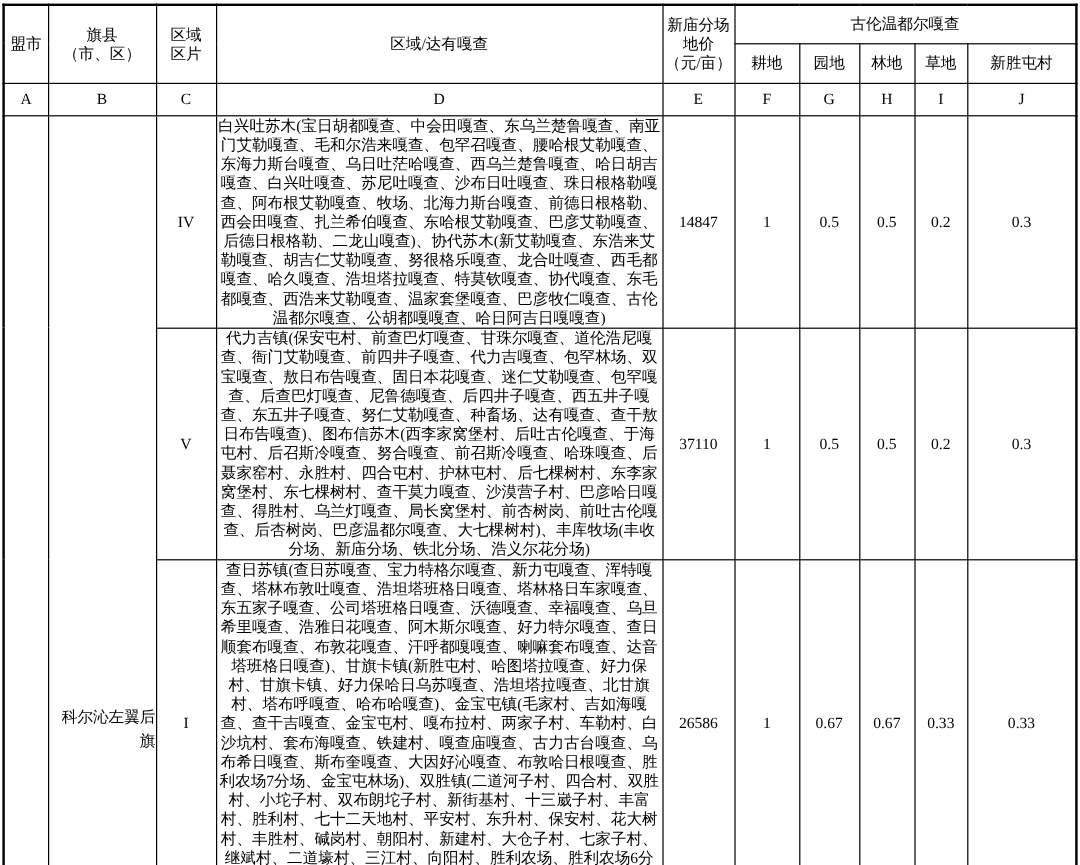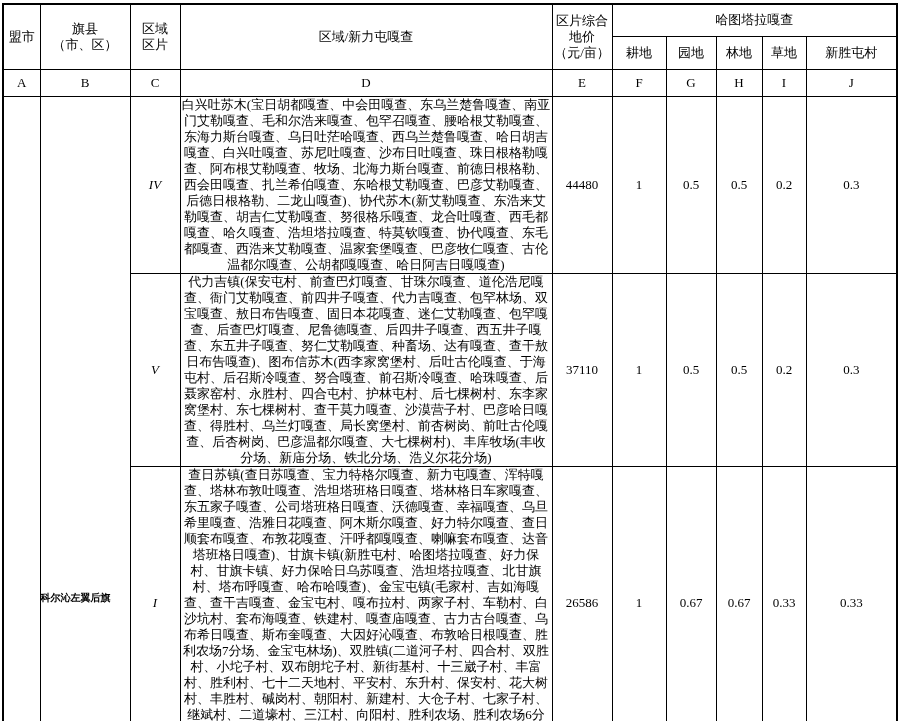--- a/index.html
+++ b/index.html
@@ -21,37 +21,36 @@
     padding:0;
     font-weight:normal;
     text-align:center;
     vertical-align:middle;
     font-size:13px;
     line-height:16px;
     overflow:hidden;
   }
   .hdr{white-space:pre-line;}
   .letters td{height:26px;font-size:13px;}
-  .zone-cell{font-size:14px;font-style:italic;}
+  .zone-cell{font-size:14px;}
   .price-cell,.coef-cell{font-size:13px;}
   .desc-cell{
     text-align:justify;
     vertical-align:middle;
     padding:1px 3px 1px 4px;
     font-size:13px;
     line-height:15.6px;
   }
   .b-wrap{position:relative;height:100%;min-height:616px;}
   .county{
     position:absolute;
     top:478px;left:0;right:0;
-    text-align:left;
-    font-size:10px;
+    text-align:right;
+    font-size:13px;
     line-height:20px;
-    font-weight:bold;
   }
 </style>
 </head>
 <body>
 
 <div class="sheet">
   <table class="land-table">
     <colgroup>
       <col style="width:37px">
         <col style="width:90px">
@@ -64,25 +63,25 @@
         <col style="width:44px">
       <col style="width:91px">
     </colgroup>
     <thead>
       <tr style="height:32px;">
         <th rowspan="2" class="hdr">盟市</th>
         <th rowspan="2" class="hdr">旗县
 （市、区）</th>
         <th rowspan="2" class="hdr">区域
 区片</th>
-        <th rowspan="2" class="hdr">区域/新力屯嘎查</th>
-        <th rowspan="2" class="hdr">区片综合
+        <th rowspan="2" class="hdr">区域/达有嘎查</th>
+        <th rowspan="2" class="hdr">新庙分场
 地价
 （元/亩）</th>
-        <th colspan="5" class="hdr">哈图塔拉嘎查</th>
+        <th colspan="5" class="hdr">古伦温都尔嘎查</th>
       </tr>
       <tr style="height:33px;">
         <th class="hdr">耕地</th>
         <th class="hdr">园地</th>
         <th class="hdr">林地</th>
         <th class="hdr">草地</th>
         <th class="hdr">新胜屯村</th>
       </tr>
       <tr class="letters">
         <td>A</td>
@@ -100,21 +99,21 @@
     <tbody>
       <tr>
         <td rowspan="3"></td>
         <td rowspan="3">
           <div class="b-wrap">
             <div class="county">科尔沁左翼后旗</div>
           </div>
         </td>
         <td class="zone-cell" style="height:171px;">IV</td>
         <td class="desc-cell">白兴吐苏木(宝日胡都嘎查、中会田嘎查、东乌兰楚鲁嘎查、南亚门艾勒嘎查、毛和尔浩来嘎查、包罕召嘎查、腰哈根艾勒嘎查、东海力斯台嘎查、乌日吐茫哈嘎查、西乌兰楚鲁嘎查、哈日胡吉嘎查、白兴吐嘎查、苏尼吐嘎查、沙布日吐嘎查、珠日根格勒嘎查、阿布根艾勒嘎查、牧场、北海力斯台嘎查、前德日根格勒、西会田嘎查、扎兰希伯嘎查、东哈根艾勒嘎查、巴彦艾勒嘎查、后德日根格勒、二龙山嘎查)、协代苏木(新艾勒嘎查、东浩来艾勒嘎查、胡吉仁艾勒嘎查、努很格乐嘎查、龙合吐嘎查、西毛都嘎查、哈久嘎查、浩坦塔拉嘎查、特莫钦嘎查、协代嘎查、东毛都嘎查、西浩来艾勒嘎查、温家套堡嘎查、巴彦牧仁嘎查、古伦温都尔嘎查、公胡都嘎嘎查、哈日阿吉日嘎嘎查)</td>
-        <td class="price-cell">44480</td>
+        <td class="price-cell">14847</td>
         <td class="coef-cell">1</td>
         <td class="coef-cell">0.5</td>
         <td class="coef-cell">0.5</td>
         <td class="coef-cell">0.2</td>
         <td class="coef-cell">0.3</td>
       </tr>
       <tr>
         <td class="zone-cell" style="height:190px;">V</td>
         <td class="desc-cell">代力吉镇(保安屯村、前查巴灯嘎查、甘珠尔嘎查、道伦浩尼嘎查、衙门艾勒嘎查、前四井子嘎查、代力吉嘎查、包罕林场、双宝嘎查、敖日布告嘎查、固日本花嘎查、迷仁艾勒嘎查、包罕嘎查、后查巴灯嘎查、尼鲁德嘎查、后四井子嘎查、西五井子嘎查、东五井子嘎查、努仁艾勒嘎查、种畜场、达有嘎查、查干敖日布告嘎查)、图布信苏木(西李家窝堡村、后吐古伦嘎查、于海屯村、后召斯冷嘎查、努合嘎查、前召斯冷嘎查、哈珠嘎查、后聂家窑村、永胜村、四合屯村、护林屯村、后七棵树村、东李家窝堡村、东七棵树村、查干莫力嘎查、沙漠营子村、巴彦哈日嘎查、得胜村、乌兰灯嘎查、局长窝堡村、前杏树岗、前吐古伦嘎查、后杏树岗、巴彦温都尔嘎查、大七棵树村)、丰库牧场(丰收分场、新庙分场、铁北分场、浩义尔花分场)</td>
         <td class="price-cell">37110</td>

